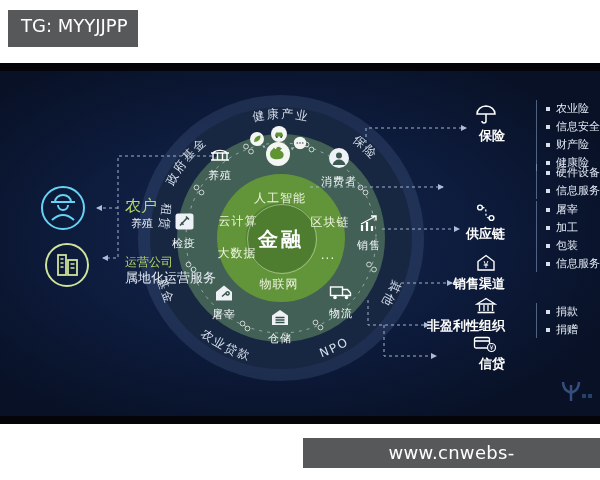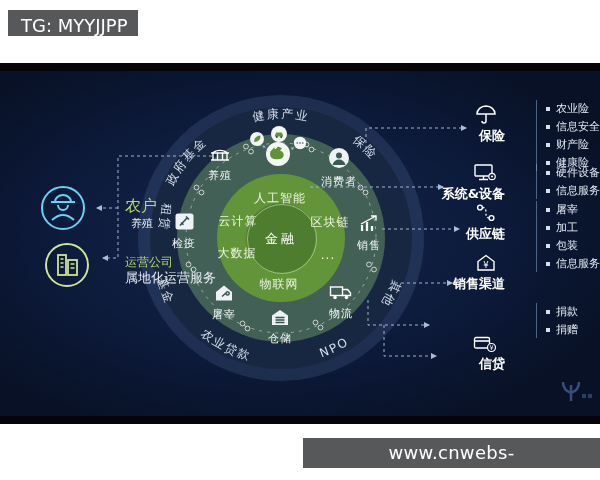--- a/index.html
+++ b/index.html
@@ -1,40 +1,40 @@
 <!DOCTYPE html>
 <html><head>
 <meta charset="utf-8">
 <style>
   html,body{margin:0;padding:0;}
   .page{position:relative;width:600px;height:480px;background:#ffffff;overflow:hidden;
         font-family:"DejaVu Sans",sans-serif;}
   
-  .tg-badge{position:absolute;left:8px;top:10px;width:130px;height:26px;background:#57585a;
+  .tg-badge{position:absolute;left:8px;top:10px;width:130px;height:37px;background:#57585a;
             color:#fff;font-size:18px;line-height:31px;padding-left:13px;box-sizing:border-box;}
   .url-bar{position:absolute;left:303px;top:438px;width:297px;height:30px;background:#57585a;
            color:#fff;font-size:18px;line-height:30px;text-align:center;letter-spacing:.3px;}
   
   .photo{position:absolute;left:0;top:63px;width:600px;height:361px;
          background:radial-gradient(ellipse 62% 58% at 45% 48%, #16284f 0%, #0d1b3c 55%, #081126 100%);}
   .strip{position:absolute;left:0;width:600px;height:8px;background:#050509;}
   
   .disc{position:absolute;border-radius:50%;}
   .halo {left:138px;top:32px;width:286px;height:286px;background:rgba(98,130,175,.20);}
   .ringd{left:150px;top:44px;width:262px;height:262px;background:#182741;}
   .ringt{left:177px;top:71px;width:208px;height:208px;background:#426055;}
   .core {left:217px;top:111px;width:128px;height:128px;
          background:radial-gradient(circle,#4e7d30 0 34px,#629539 36px 100%);}
   .corein{left:247px;top:141px;width:68px;height:68px;border:1px solid rgba(215,233,185,.55);
           background:transparent;}
   svg.overlay{position:absolute;left:0;top:0;}
   
   .itext{position:absolute;transform:translate(-50%,-50%);color:#eef4e2;font-size:12px;
          letter-spacing:1px;white-space:nowrap;}
-  .fin{font-size:13px;font-weight:normal;color:#fff;letter-spacing:3px;}
+  .fin{font-size:20px;font-weight:bold;color:#fff;letter-spacing:3px;}
   .station{position:absolute;transform:translate(-50%,0);text-align:center;color:#f2f6fa;}
   .station .slabel{display:block;font-size:11px;margin-top:1px;letter-spacing:1px;white-space:nowrap;}
   .sat{position:absolute;transform:translate(-50%,-50%);}
   
   .lp-ic{position:absolute;}
   .lp-label{position:absolute;font-weight:normal;color:#b5d867;white-space:nowrap;}
   .lp-sub{position:absolute;color:#e8eef6;white-space:nowrap;}
   
   .cat{position:absolute;display:flex;flex-direction:column;align-items:flex-end;width:120px;}
   .cat .clabel{font-size:13px;font-weight:bold;color:#fff;margin-top:2px;white-space:nowrap;}
@@ -283,29 +283,20 @@
       <span class="item">
           <span class="bullet"></span>
           <span>财产险</span>
         </span>
       <span class="item">
           <span class="bullet"></span>
           <span>健康险</span>
         </span>
     </div>
 
-    <div class="cat" style="right:95px;top:100px">
-      <svg width="24" height="20" viewBox="0 0 24 20">
-        <rect x="2" y="2" width="17" height="11" rx="1" fill="none" stroke="#fff" stroke-width="1.4"></rect>
-        <path d="M10.5,13 V16 M6,16.5 H15" stroke="#fff" stroke-width="1.4"></path>
-        <circle cx="19" cy="13.5" r="3.2" fill="#0d1b3c" stroke="#fff" stroke-width="1.2"></circle>
-        <circle cx="19" cy="13.5" r="1" fill="#fff"></circle>
-      </svg>
-      <span class="clabel">系统&amp;设备</span>
-    </div>
     <div class="items" style="top:101px">
       <span class="item">
           <span class="bullet"></span>
           <span>硬件设备</span>
         </span>
       <span class="item">
           <span class="bullet"></span>
           <span>信息服务</span>
         </span>
     </div>
@@ -350,20 +341,28 @@
     </div>
 
     <div class="cat" style="right:95px;top:190px">
       <svg width="22" height="20" viewBox="0 0 22 20">
         <path d="M3,8.5 L11,2.5 L19,8.5 V17 H3 Z" fill="none" stroke="#fff" stroke-width="1.4"></path>
         <text x="11" y="14.5" font-size="8.5" fill="#fff" text-anchor="middle" font-family="DejaVu Sans,sans-serif">¥</text>
       </svg>
       <span class="clabel">销售渠道</span>
     </div>
 
+    <div class="cat" style="right:95px;top:234px">
+      <svg width="22" height="18" viewBox="0 0 22 18">
+        <path d="M2,7 L11,1.5 L20,7 Z" fill="none" stroke="#fff" stroke-width="1.3"></path>
+        <path d="M4.5,8 V14 M9,8 V14 M13,8 V14 M17.5,8 V14" stroke="#fff" stroke-width="1.3"></path>
+        <path d="M2.5,15.5 H19.5" stroke="#fff" stroke-width="1.6"></path>
+      </svg>
+      <span class="clabel">非盈利性组织</span>
+    </div>
     <div class="items" style="top:240px">
       <span class="item">
           <span class="bullet"></span>
           <span>捐款</span>
         </span>
       <span class="item">
           <span class="bullet"></span>
           <span>捐赠</span>
         </span>
     </div>

